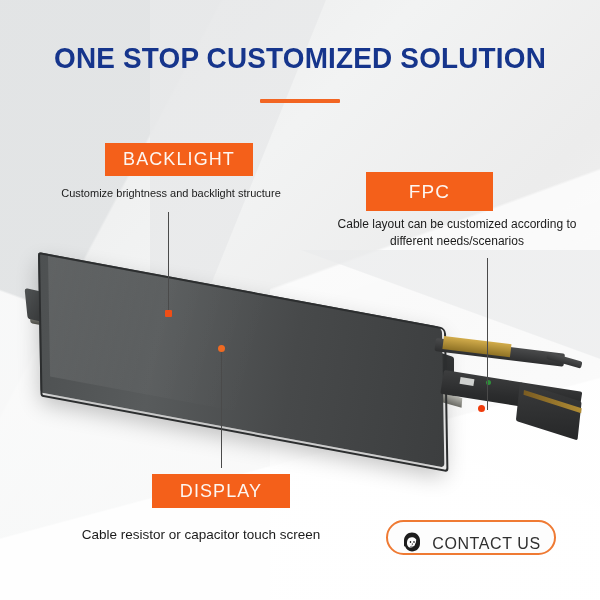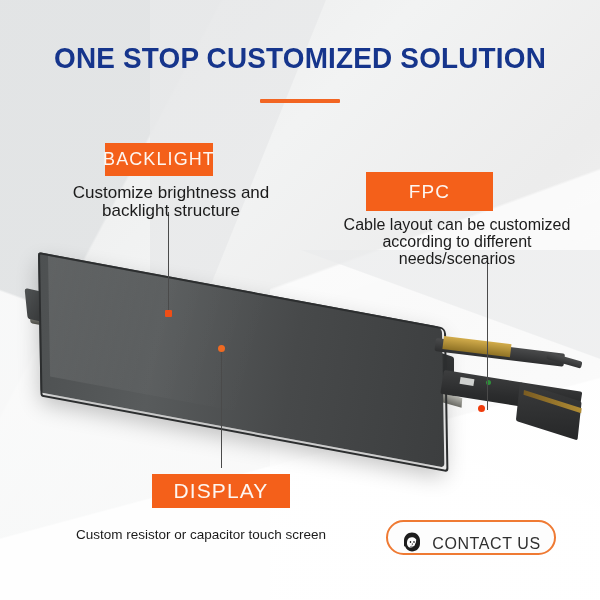--- a/index.html
+++ b/index.html
@@ -40,31 +40,31 @@
     position:absolute;top:99px;left:260px;width:80px;height:4px;
     background:#f26522;border-radius:1px;
   }
 
   
   .chip{
     position:absolute;background:#f4601a;color:#fdf6f1;
     display:flex;align-items:center;justify-content:center;
     font-size:18px;letter-spacing:1.1px;font-weight:400;
   }
-  #chip-backlight{left:105px;top:143px;width:108px;height:33px;}
+  #chip-backlight{left:105px;top:143px;width:148px;height:33px;}
   #chip-fpc{left:366px;top:172px;width:127px;height:39px;font-size:19px;}
-  #chip-display{left:152px;top:474px;width:138px;height:34px;font-size:21px;}
+  #chip-display{left:152px;top:474px;width:138px;height:34px;font-size:18px;}
 
   
   .caption{
     position:absolute;text-align:center;color:#1b1b1b;
-    font-size:17px;line-height:18px;
+    font-size:11px;line-height:18px;
   }
   #cap-backlight{left:60px;top:184px;width:222px;}
-  #cap-fpc{left:324px;top:216px;width:266px;font-size:16px;line-height:17px;}
+  #cap-fpc{left:324px;top:216px;width:266px;font-size:12px;line-height:17px;}
   #cap-display{left:45px;top:526px;width:312px;font-size:13.5px;}
 
   
   .lead{position:absolute;background:#4a4a4a;width:1px;}
   #lead-backlight{left:168px;top:212px;height:102px;}
   #lead-fpc{left:487px;top:258px;height:152px;}
   #lead-display{left:221px;top:350px;height:118px;}
   .dot{position:absolute;width:7px;height:7px;background:#f04e16;border-radius:1px;}
   #dot-backlight{left:165px;top:310px;}
   #dot-fpc{left:478px;top:405px;border-radius:50%;background:#ef3b0c;}
@@ -228,21 +228,21 @@
 
   <div class="lead" id="lead-display"></div>
   <div class="dot" id="dot-display"></div>
 
   <div class="chip" id="chip-backlight">BACKLIGHT</div>
   <div class="chip" id="chip-fpc">FPC</div>
   <div class="chip" id="chip-display">DISPLAY</div>
 
   <div class="caption" id="cap-backlight">Customize brightness and backlight structure</div>
   <div class="caption" id="cap-fpc">Cable layout can be customized according to different needs/scenarios</div>
-  <div class="caption" id="cap-display">Custom resistor or capacitor touch screen</div>
+  <div class="caption" id="cap-display">Cable resistor or capacitor touch screen</div>
 
   <div id="contact-btn">
     <svg id="contact-icon" viewBox="0 0 44 44">
       <path d="M22 3C13.2 3 6 9.9 6 18.4v9.9c0 1.4 1 2.6 2.3 2.9 2.1 5.7 7.4 9.8 13.7 9.8 8.8 0 16-6.9 16-15.4V18.4C38 9.9 30.8 3 22 3z" fill="#1d1d1d"></path>
       <path d="M13.5 17c2.2-3.8 6-5.2 9.8-4.6 3.1.5 5.4 2.3 7.2 4.8-.4 5.1-1.2 9.2-3.6 12.2-2.3 2.9-5.6 4.2-9.3 3.4-2.6-.6-4.4-2.6-5.2-5.5-.8-3-.6-6.6 1.1-10.3z" fill="#fdfdfd"></path>
       <ellipse cx="19" cy="22" rx="1.5" ry="2" fill="#1d1d1d"></ellipse>
       <ellipse cx="26" cy="22" rx="1.5" ry="2" fill="#1d1d1d"></ellipse>
       <path d="M23 25.5c.6 1.3.4 2.2-.9 2.4" stroke="#1d1d1d" stroke-width="1.6" fill="none" stroke-linecap="round"></path>
       <path d="M19.5 31.5c2.2.9 4.4.7 6.2-.4" stroke="#1d1d1d" stroke-width="1.6" fill="none" stroke-linecap="round"></path>
       <path d="M30 31.5c0 2.6-2.4 4.6-5.4 4.6" stroke="#1d1d1d" stroke-width="2.2" fill="none" stroke-linecap="round"></path>

